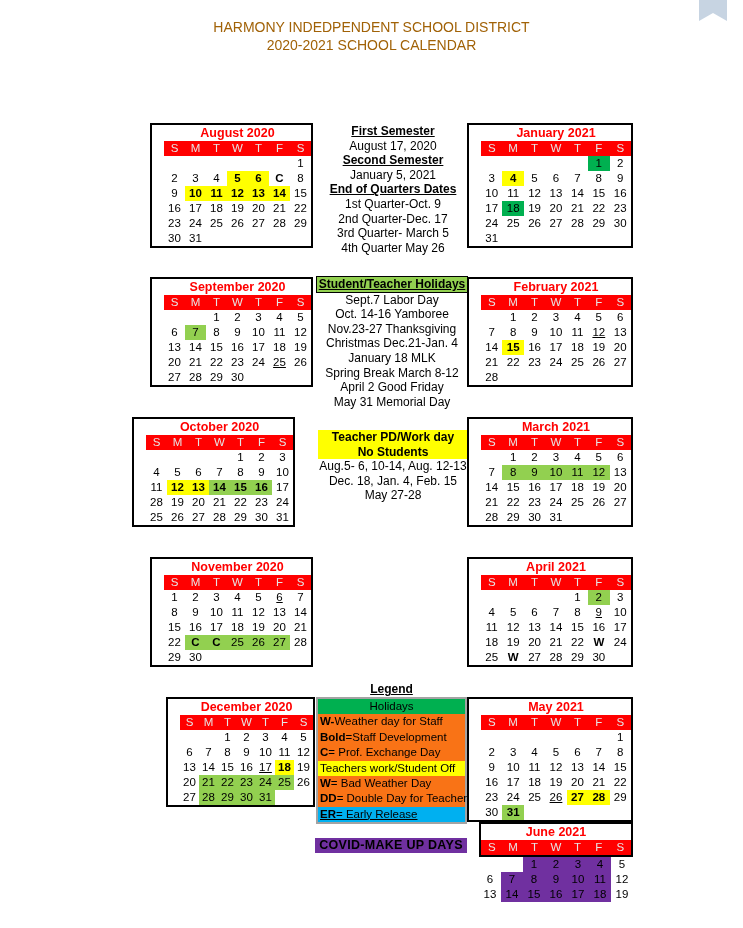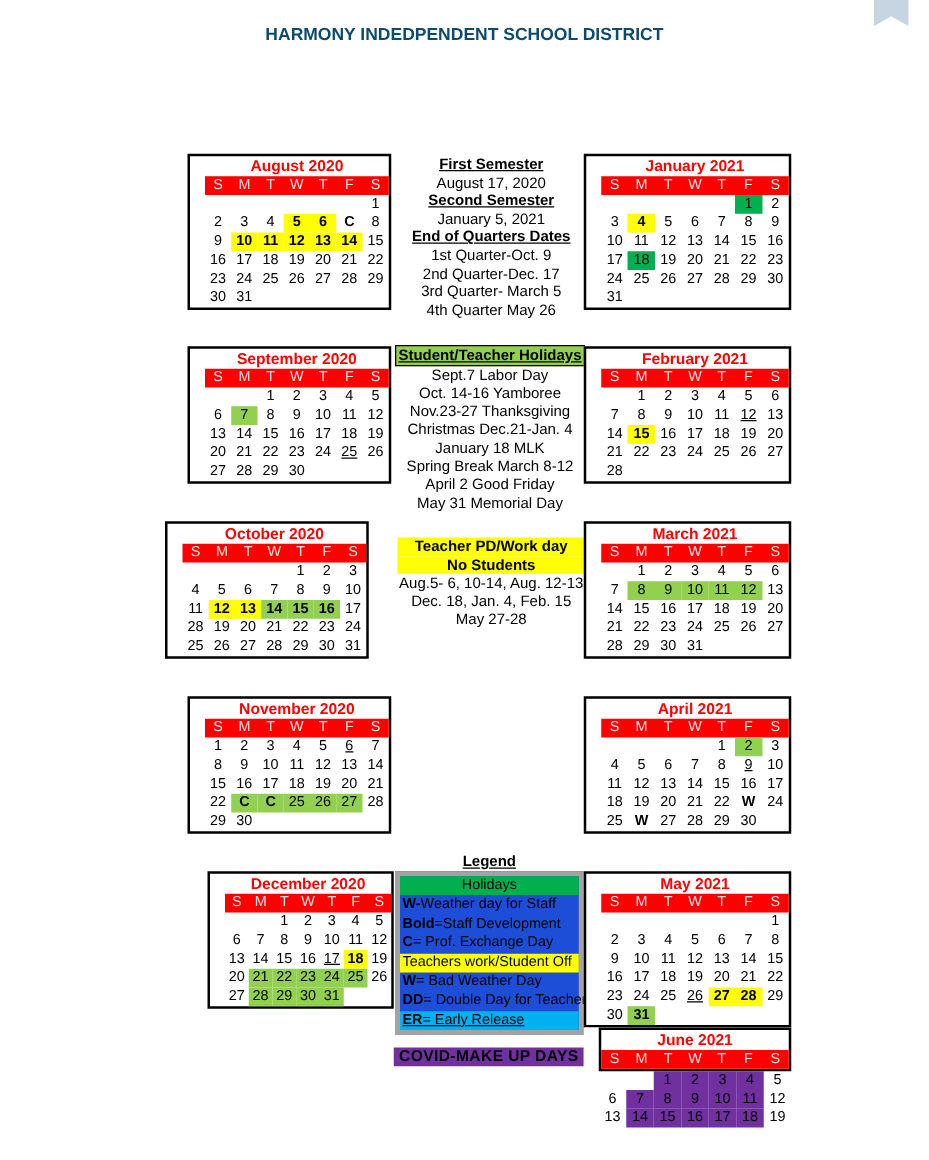--- a/index.html
+++ b/index.html
@@ -1,21 +1,21 @@
 <!DOCTYPE html>
 <html style="--red: #FF0000; --yellow: #FFFF00; --green_light: #92D050; --green_dark: #00B050; --purple: #7030A0; --cyan: #00B0F0;"><head>
 <meta charset="utf-8">
 <style>
   * { margin:0; padding:0; box-sizing:border-box; }
   html,body { width:743px; height:928px; }
   body { background:#ffffff; font-family:"Liberation Sans", sans-serif; position:relative; }
   .page { position:absolute; left:0; top:0; width:743px; height:928px; background:#fff; overflow:hidden; }
 
   .title { position:absolute; top:18px; left:0; width:743px; text-align:center;
-           font-weight:bold; font-size:14px; line-height:18px; color:#0c4a6e; }
+           font-weight:normal; font-size:14px; line-height:18px; color:#a16207; }
 
   .bookmark { position:absolute; top:0; left:699px; width:28px; height:21px; background:#c7d4e2;
               clip-path:polygon(0 0,100% 0,100% 100%,50% 62%,0 100%); }
 
   
   .cal { position:absolute; border:2px solid #000; background:#fff;padding-left:12px; }
   .cal.open { border:none; }
   .cal-head-box { border:2px solid #000; }
   .cal-name { height:16px; line-height:16px; text-align:center; color:var(--red); font-weight:bold; font-size:12.5px; }
   .cal-days { display:flex; background:var(--red); height:15px; }
@@ -32,36 +32,37 @@
   
   .textblock { position:absolute; text-align:center; font-size:12px; color:#000; }
   .tline { line-height:14.6px; white-space:nowrap; }
   [data-textblock="graduation"] .tline { line-height:17px; }
   .hol-hdr { background:var(--green_light); border:1px solid #000; }
   .pd-hdr  { background:var(--yellow); }
 
   
   .legend { position:absolute; font-size:11.5px; color:#000; }
   .legend-title { text-align:center; font-size:12px; margin-bottom:1px; line-height:13px; }
-  .legend-box { border:4px solid #a3a3a3; background:#1d4ed8; }
+  .legend-box { border:2px solid #a3a3a3; background:#f97316; }
   .lg-row { line-height:15.4px; padding-left:2px; white-space:nowrap; }
   .lg-center { text-align:center; padding-left:0; }
 
   .covid-bar { position:absolute; background:var(--purple); color:#000; font-weight:bold;
                text-align:center; font-size:12.5px; height:15px; line-height:15px; letter-spacing:.3px; }
 </style>
 </head>
 <body>
 
 <div class="page">
 
   <div class="bookmark"></div>
 
   <div class="title">
     <div>HARMONY INDEDPENDENT SCHOOL DISTRICT</div>
+    <div>2020-2021 SCHOOL CALENDAR</div>
   </div>
 
   <div class="cal" style="left:150px;top:123px;width:163px">
       <div class="cal-name">August 2020</div>
       <div class="cal-days">
         <span>S</span>
         <span>M</span>
         <span>T</span>
         <span>W</span>
         <span>T</span>

